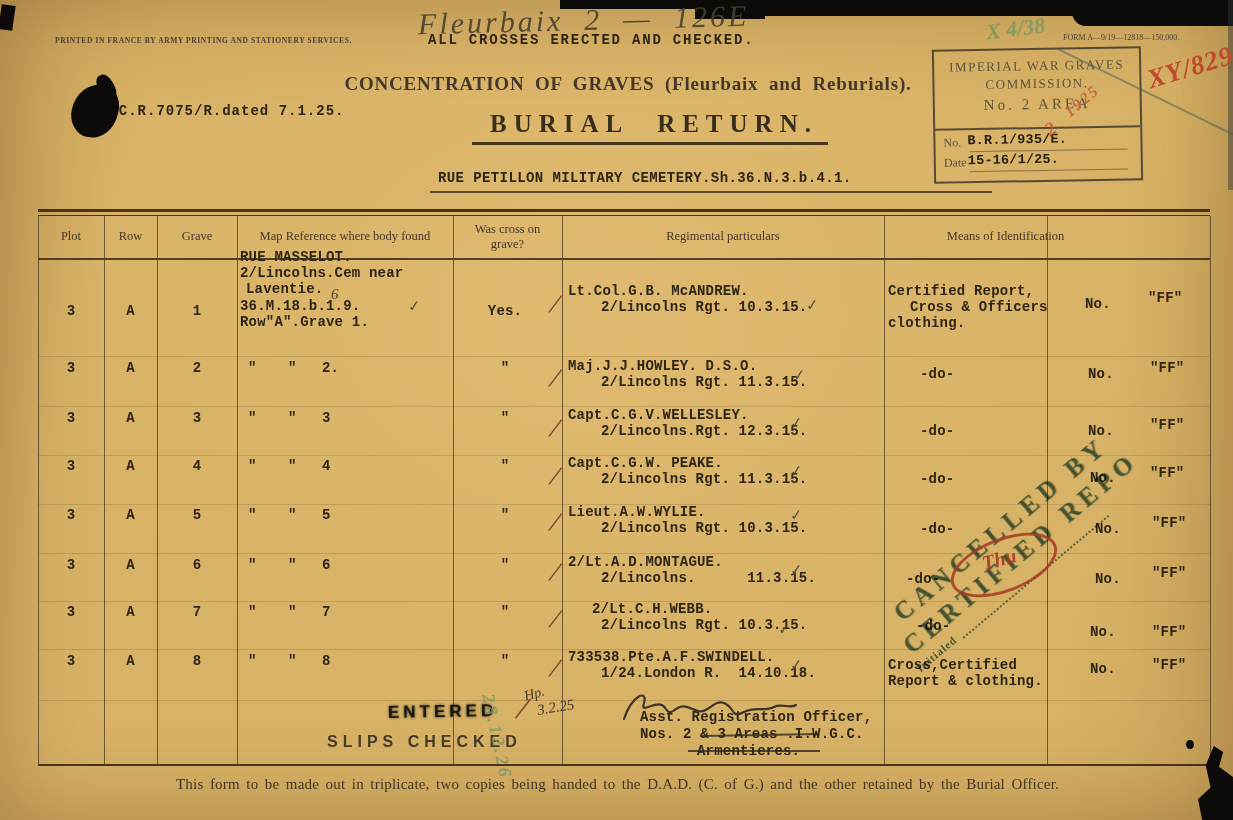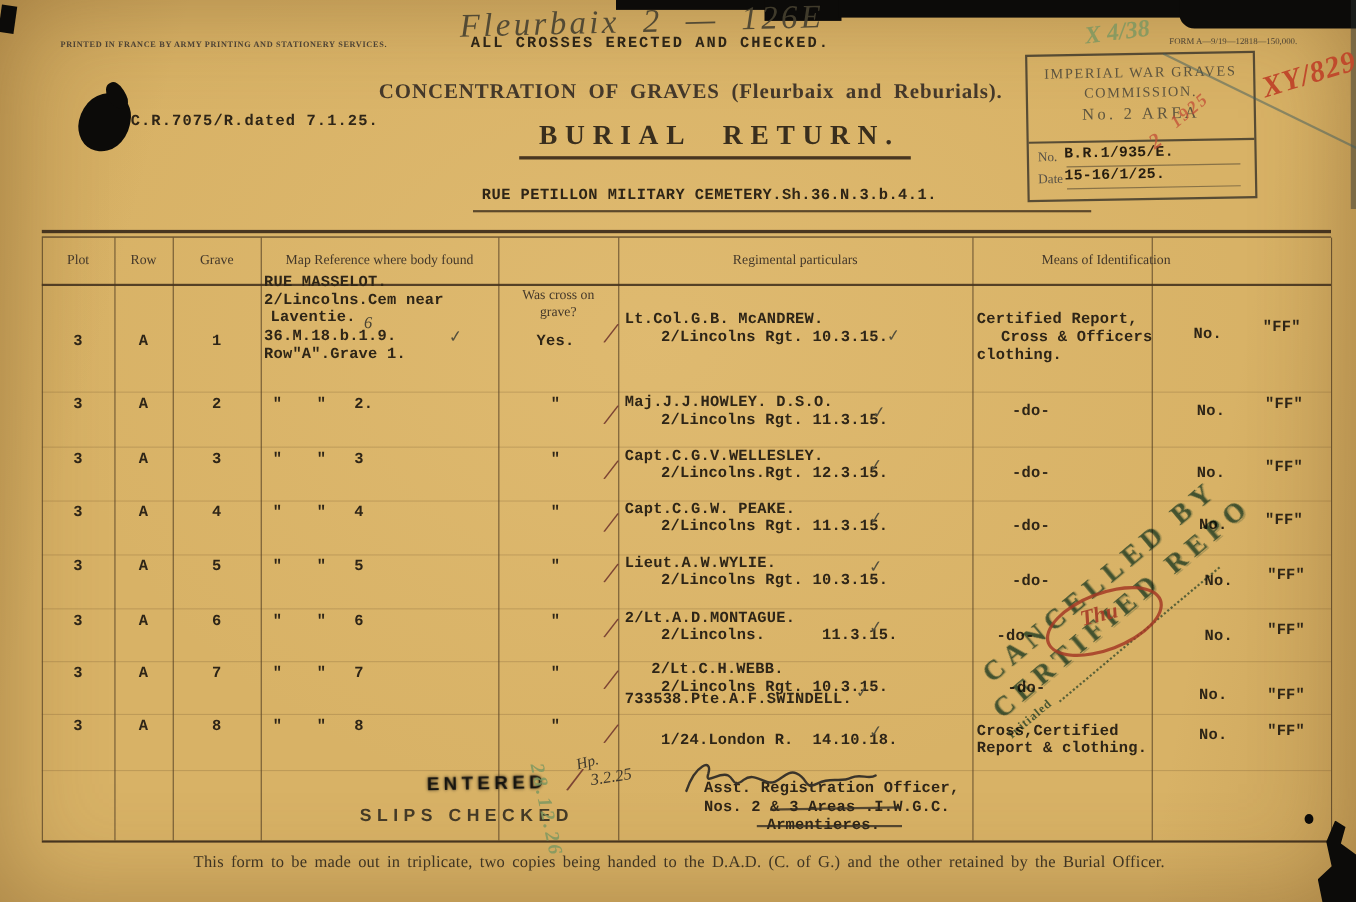--- a/index.html
+++ b/index.html
@@ -108,21 +108,21 @@
   <div class="rl" style="top:504px;"></div>
   <div class="rl" style="top:553px;"></div>
   <div class="rl" style="top:601px;"></div>
   <div class="rl" style="top:649px;"></div>
   <div class="rl" style="top:700px;"></div>
 
   <div class="s cell" style="left:38px;top:229px;width:66px;font-size:12.5px;">Plot</div>
   <div class="s cell" style="left:104px;top:229px;width:53px;font-size:12.5px;">Row</div>
   <div class="s cell" style="left:157px;top:229px;width:80px;font-size:12.5px;">Grave</div>
   <div class="s cell" style="left:239px;top:229px;width:212px;font-size:12.5px;">Map Reference where body found</div>
-  <div class="s cell" style="left:460px;top:222px;width:95px;font-size:12.5px;margin-top:39px;">Was cross on grave?</div>
+  <div class="s cell" style="left:460px;top:222px;width:95px;font-size:12.5px;">Was cross on grave?</div>
   <div class="s cell" style="left:564px;top:229px;width:318px;font-size:12.5px;">Regimental particulars</div>
   <div class="s cell" style="left:886px;top:229px;width:159px;font-size:12.5px;padding-left:40px;">Means of Identification</div>
 
   <div class="t cell" style="left:38px;top:303px;width:66px;">3</div>
   <div class="t cell" style="left:104px;top:303px;width:53px;">A</div>
   <div class="t cell" style="left:157px;top:303px;width:80px;">1</div>
   <div class="t" style="left:240px;top:249px;">RUE MASSELOT.</div>
   <div class="t" style="left:240px;top:265px;">2/Lincolns.Cem near</div>
   <div class="t" style="left:246px;top:281px;">Laventie.</div>
   <div class="t" style="left:240px;top:298px;">36.M.18.b.1.9.</div>
@@ -231,21 +231,21 @@
   <div class="t" style="left:1152px;top:624px;">"FF"</div>
 
   <div class="t cell" style="left:38px;top:653px;width:66px;">3</div>
   <div class="t cell" style="left:104px;top:653px;width:53px;">A</div>
   <div class="t cell" style="left:157px;top:653px;width:80px;">8</div>
   <div class="t" style="left:248px;top:653px;">"</div>
   <div class="t" style="left:288px;top:653px;">"</div>
   <div class="t" style="left:322px;top:653px;">8</div>
   <div class="t cell" style="left:455px;top:653px;width:100px;">"</div>
   <div class="slash" style="left:551px;top:652px;">/</div>
-  <div class="t" style="left:568px;top:628px;font-family:Liberation Mono, monospace;">733538.Pte.A.F.SWINDELL.</div>
+  <div class="t" style="left:568px;top:649px;font-family:Liberation Mono, monospace;">733538.Pte.A.F.SWINDELL.</div>
   <div class="t" style="left:601px;top:665px;">1/24.London R.  14.10.18.</div>
   <div class="check" style="left:790px;top:656px;">✓</div>
   <div class="t" style="left:888px;top:657px;">Cross,Certified</div>
   <div class="t" style="left:888px;top:673px;">Report &amp; clothing.</div>
   <div class="t" style="left:1090px;top:661px;">No.</div>
   <div class="t" style="left:1152px;top:657px;">"FF"</div>
 
   <div class="cancel">
     <div class="cancel-inner">
       <div class="cancel-l">CANCELLED BY</div>

